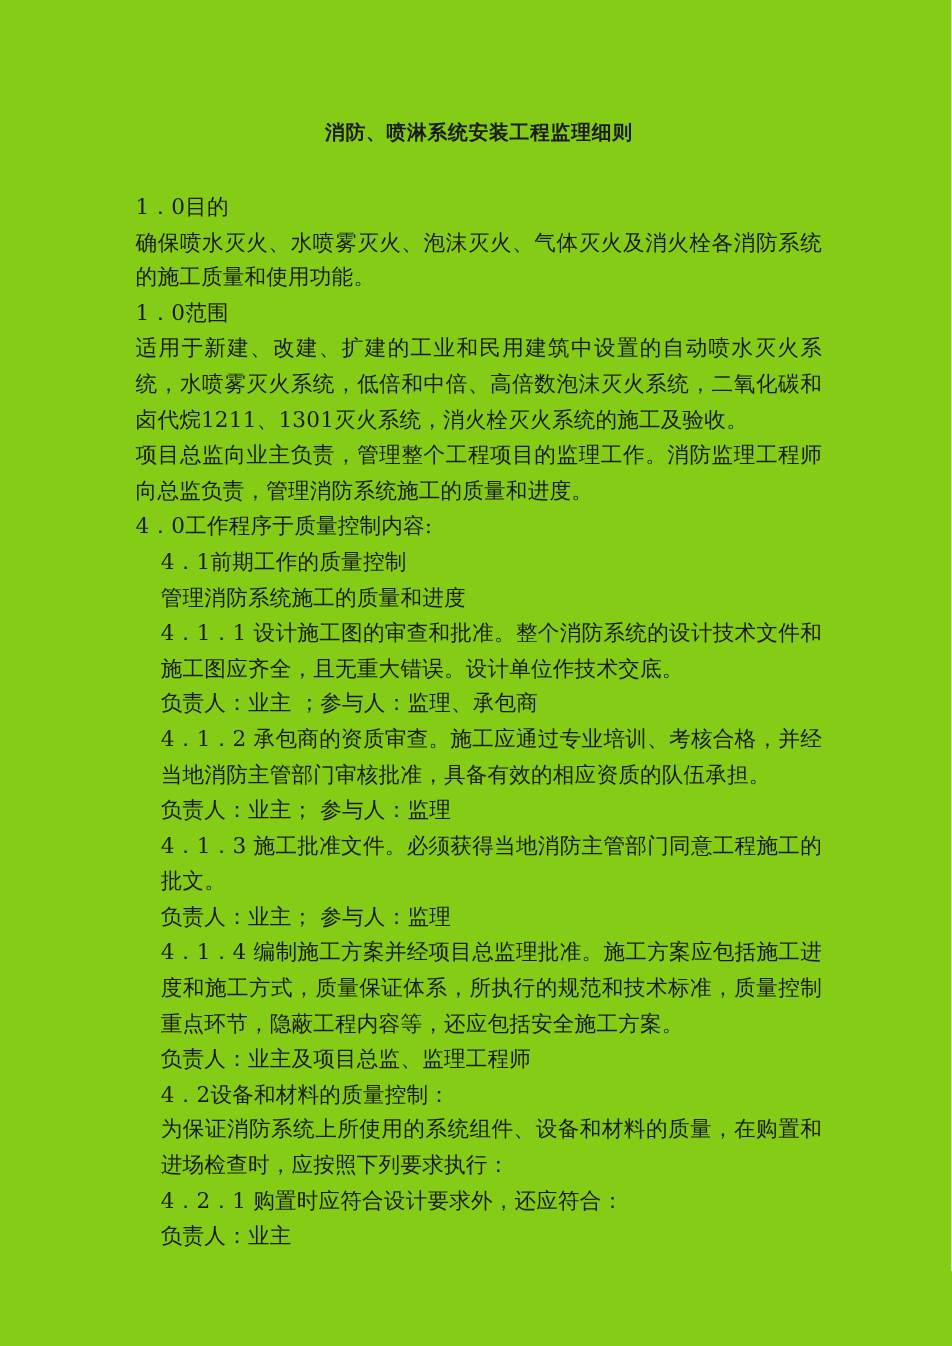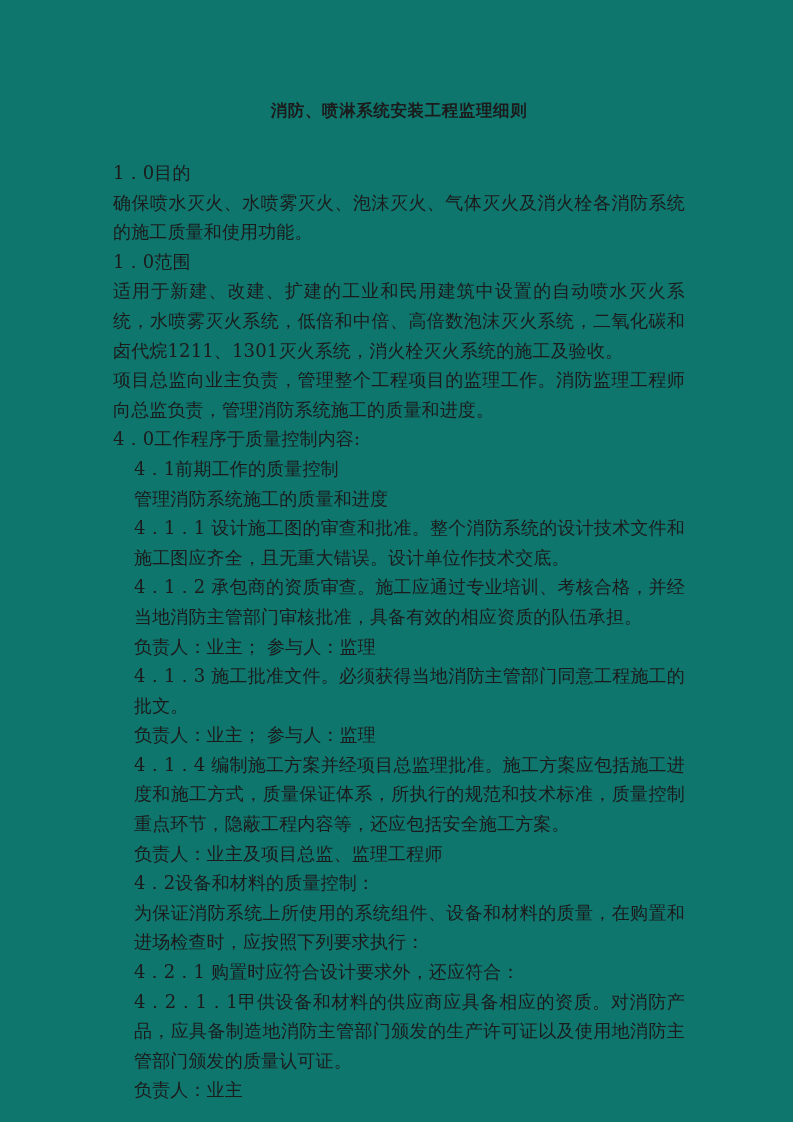--- a/index.html
+++ b/index.html
@@ -46,39 +46,39 @@
   
   .lvl0 { margin-left: 0px; }
   
   .lvl1 { margin-left: 21px; }
 
   .nowrap-line { white-space: nowrap; }
 </style>
 </head>
 <body>
 
-<div class="page" style="background: #0f766e; color: rgb(27, 27, 27);">
+<div class="page" style="background: #84cc16; color: rgb(27, 27, 27);">
   <div class="content">
     <h1 class="doc-title">消防、喷淋系统安装工程监理细则</h1>
     <div id="paragraph-list">
         <p class="para lvl0 nowrap-line">1．0目的</p>
         <p class="para lvl0">确保喷水灭火、水喷雾灭火、泡沫灭火、气体灭火及消火栓各消防系统的施工质量和使用功能。</p>
         <p class="para lvl0 nowrap-line">1．0范围</p>
         <p class="para lvl0">适用于新建、改建、扩建的工业和民用建筑中设置的自动喷水灭火系统，水喷雾灭火系统，低倍和中倍、高倍数泡沫灭火系统，二氧化碳和卤代烷1211、1301灭火系统，消火栓灭火系统的施工及验收。</p>
         <p class="para lvl0">项目总监向业主负责，管理整个工程项目的监理工作。消防监理工程师向总监负责，管理消防系统施工的质量和进度。</p>
         <p class="para lvl0 nowrap-line">4．0工作程序于质量控制内容:</p>
         <p class="para lvl1 nowrap-line">4．1前期工作的质量控制</p>
         <p class="para lvl1 nowrap-line">管理消防系统施工的质量和进度</p>
         <p class="para lvl1">4．1．1 设计施工图的审查和批准。整个消防系统的设计技术文件和施工图应齐全，且无重大错误。设计单位作技术交底。</p>
+        <p class="para lvl1 nowrap-line">负责人：业主 ；参与人：监理、承包商</p>
         <p class="para lvl1">4．1．2 承包商的资质审查。施工应通过专业培训、考核合格，并经当地消防主管部门审核批准，具备有效的相应资质的队伍承担。</p>
         <p class="para lvl1 nowrap-line">负责人：业主； 参与人：监理</p>
         <p class="para lvl1">4．1．3 施工批准文件。必须获得当地消防主管部门同意工程施工的批文。</p>
         <p class="para lvl1 nowrap-line">负责人：业主； 参与人：监理</p>
         <p class="para lvl1">4．1．4 编制施工方案并经项目总监理批准。施工方案应包括施工进度和施工方式，质量保证体系，所执行的规范和技术标准，质量控制重点环节，隐蔽工程内容等，还应包括安全施工方案。</p>
         <p class="para lvl1 nowrap-line">负责人：业主及项目总监、监理工程师</p>
         <p class="para lvl1 nowrap-line">4．2设备和材料的质量控制：</p>
         <p class="para lvl1">为保证消防系统上所使用的系统组件、设备和材料的质量，在购置和进场检查时，应按照下列要求执行：</p>
         <p class="para lvl1 nowrap-line">4．2．1 购置时应符合设计要求外，还应符合：</p>
-        <p class="para lvl1">4．2．1．1甲供设备和材料的供应商应具备相应的资质。对消防产品，应具备制造地消防主管部门颁发的生产许可证以及使用地消防主管部门颁发的质量认可证。</p>
         <p class="para lvl1 nowrap-line">负责人：业主</p>
       </div>
   </div>
 </div>
 
 </body></html>

